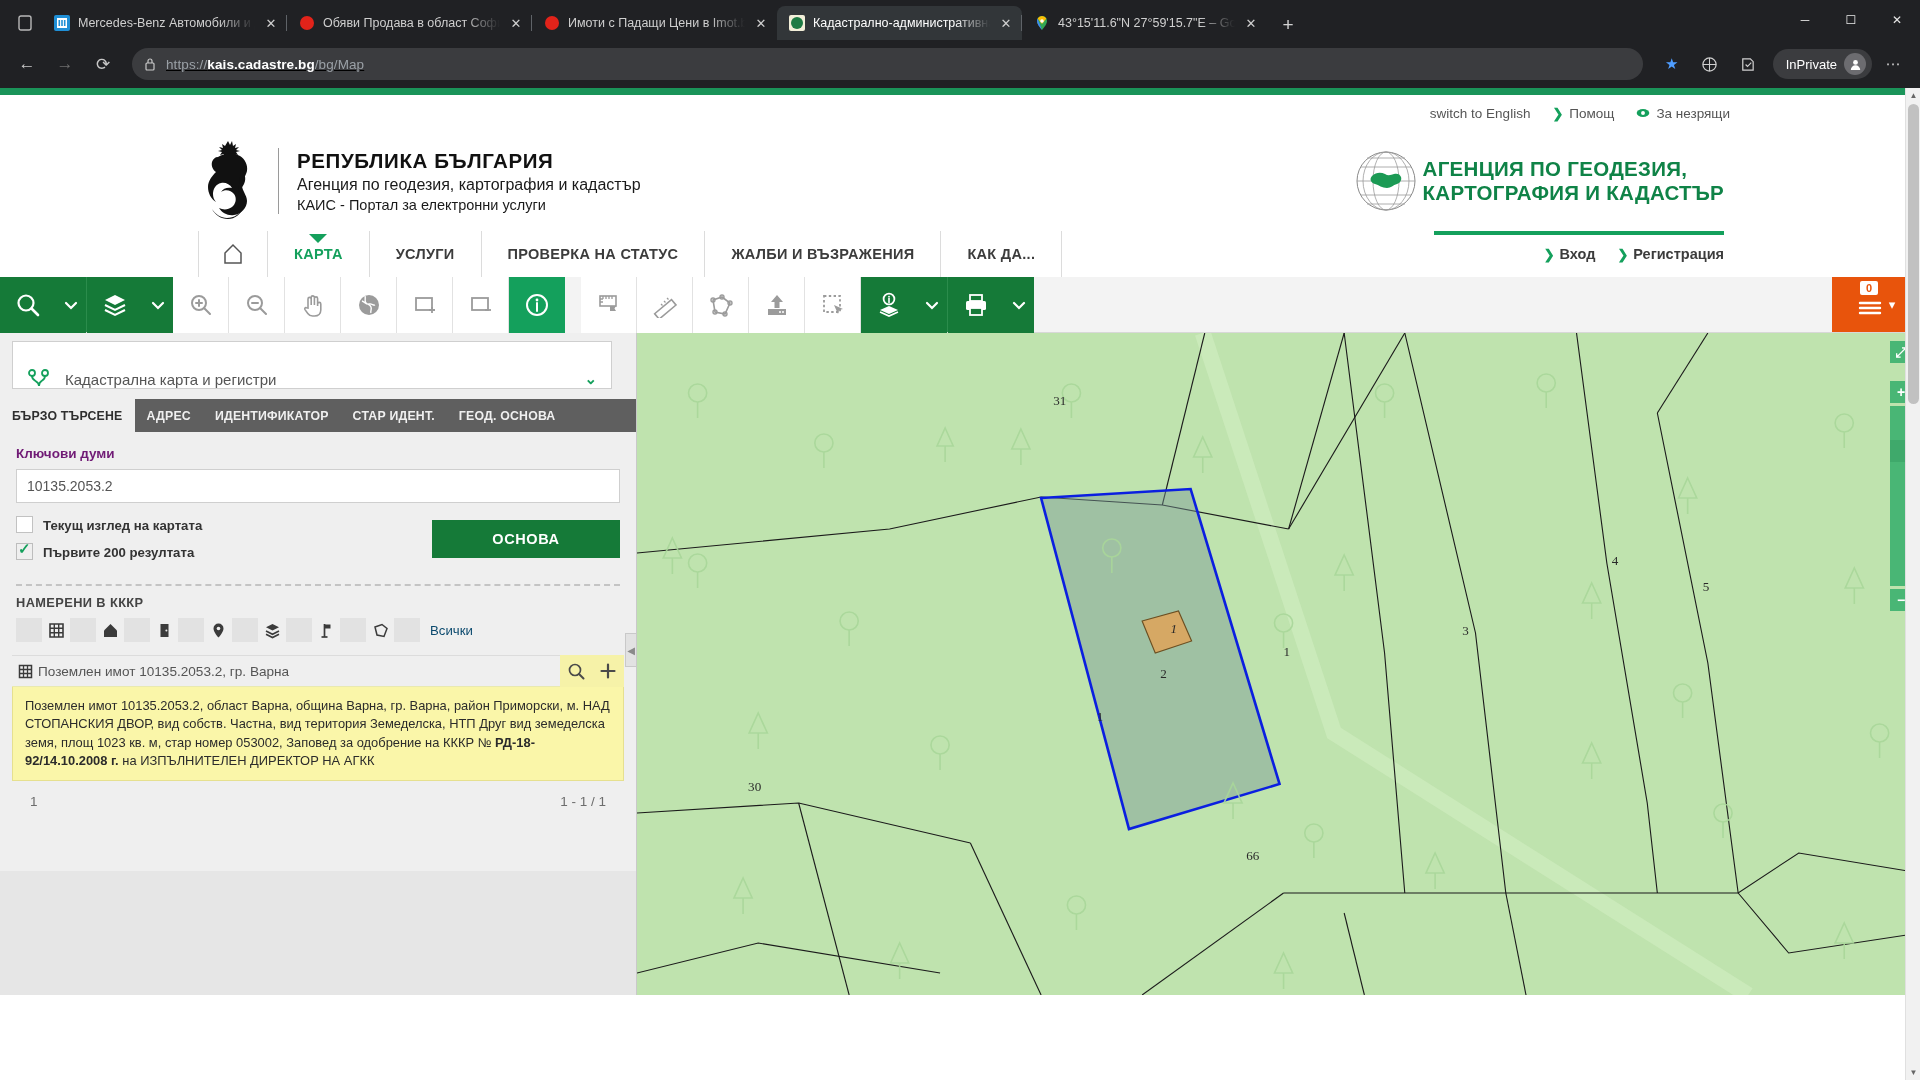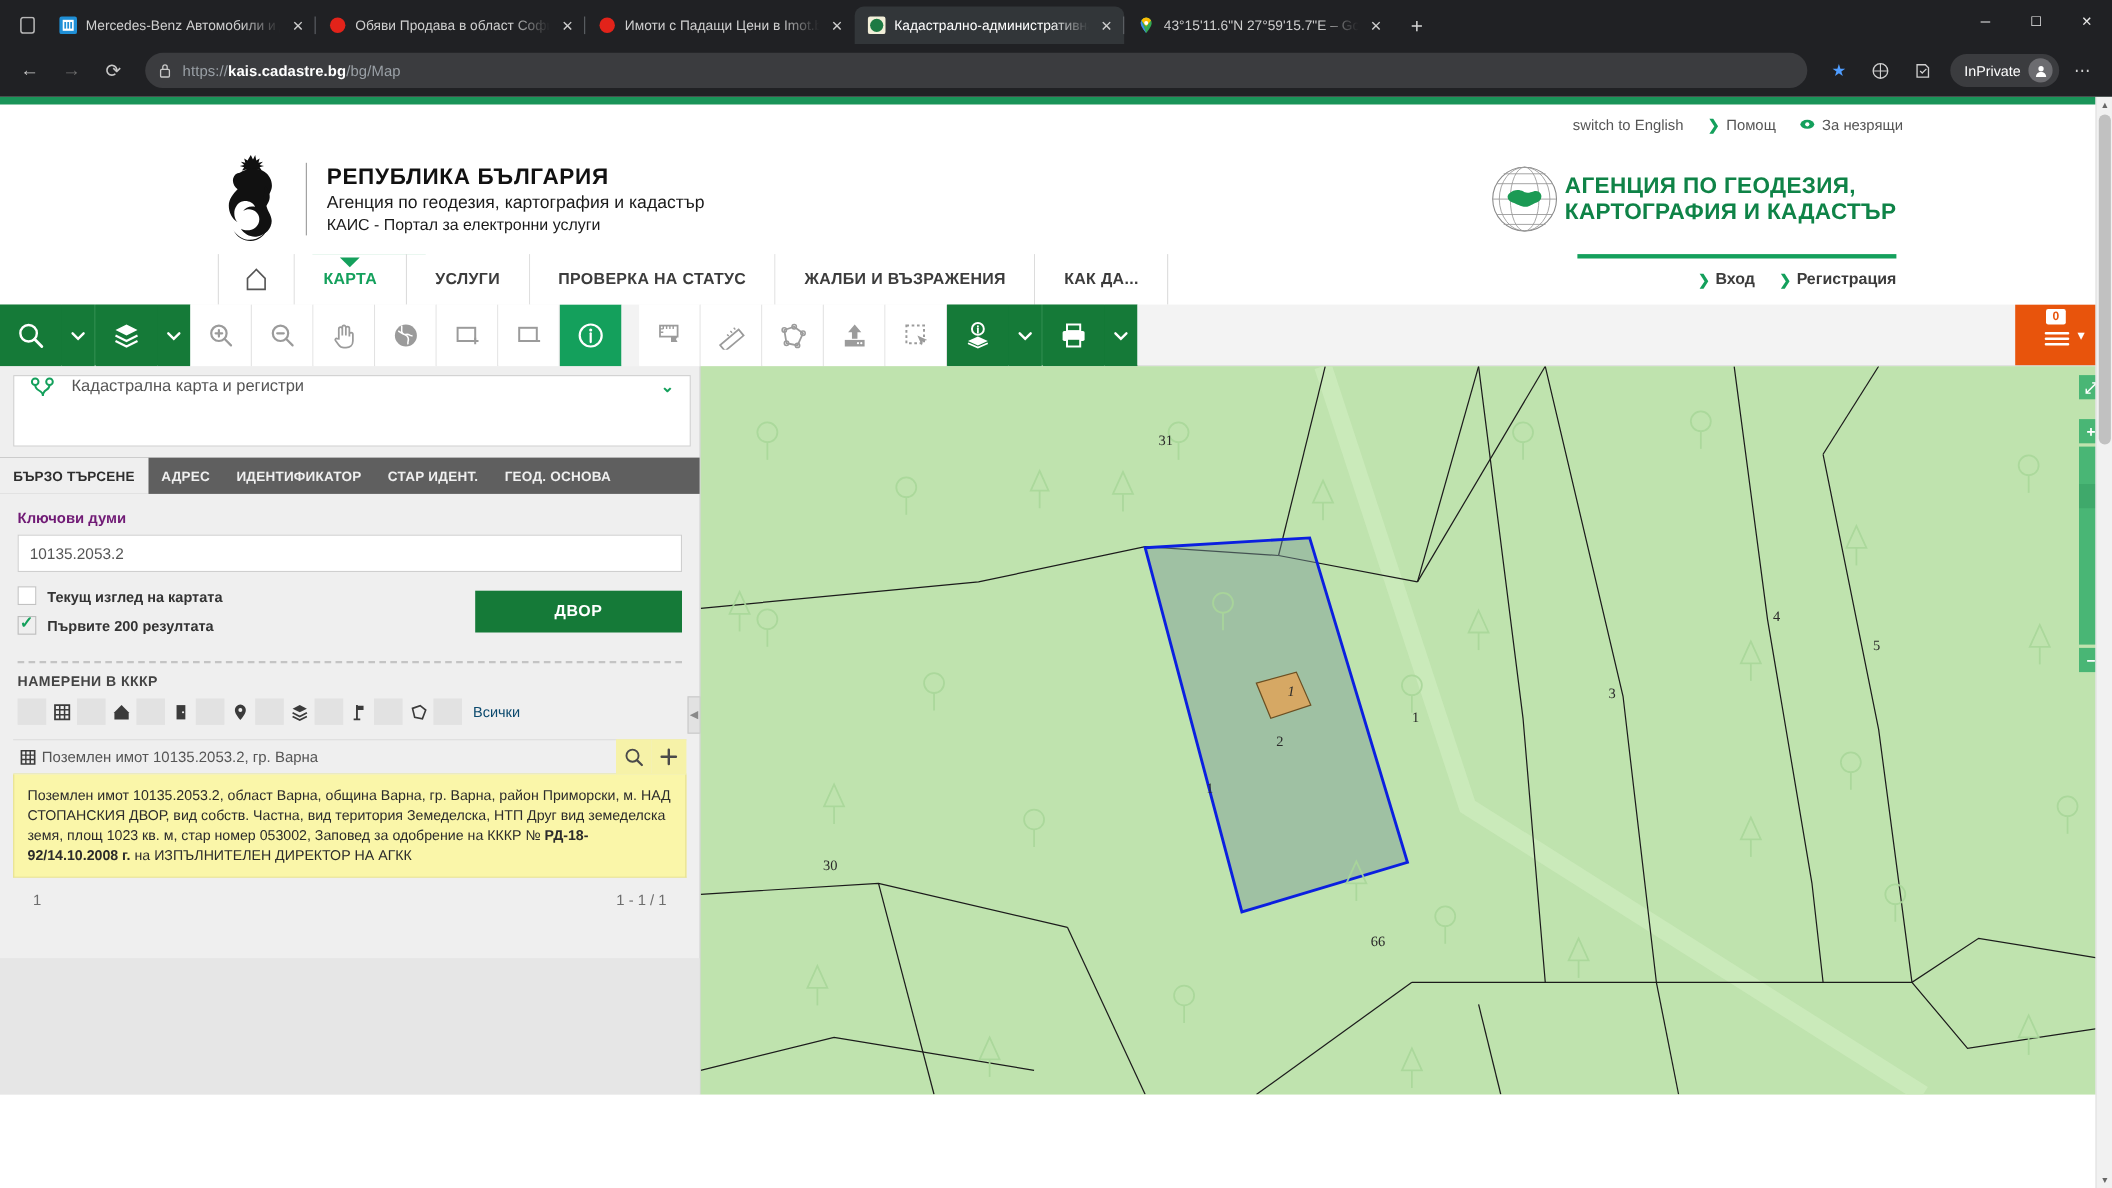--- a/index.html
+++ b/index.html
@@ -79,20 +79,21 @@
   }
   .navbtn {
     width: 34px; height: 34px; border-radius: 17px; color: #c8c8c8;
     display: flex; align-items: center; justify-content: center; font-size: 17px;
   }
   .navbtn.dim { color: #6e6e6e; }
   .urlbox {
     flex: 1; height: 32px; background: #3b3c3f; border-radius: 16px;
     display: flex; align-items: center; padding: 12px 12px; gap: 10px;
     margin: 0 8px;
+    text-decoration: underline;
   }
   .urlbox .lock { color: #c9c9c9; display:flex; }
   .urlbox .lock svg { width:12px; height:14px; }
   .urltext { font-size: 13.5px; color: #9aa0a6; letter-spacing: .1px; }
   .urltext b { color: #ffffff; font-weight: 600; }
   .omni-icon {
     width: 34px; height: 34px; display: flex; align-items: center;
     justify-content: center; color: #cfcfcf; font-size: 15px;
   }
   .omni-icon.star { color: #4f9dff; }
@@ -192,22 +193,22 @@
   .basket .bcaret { font-size: 13px; }
 
   
   .main { display: flex; height: 662px; }
 
   .side {
     width: 637px; background: #efefef; position: relative; flex: none;
     border-right: 1px solid #c9c9c9;
   }
   .layer-select {
-    height: 65px; margin: 8px 8px 0 12px; background: #fff;
-    border: 1px solid #cfcfcf; display: flex; align-items: flex-start;
+    height: 48px; margin: 8px 24px 0 12px; background: #fff;
+    border: 1px solid #cfcfcf; display: flex; align-items: flex-end;
     padding: 0 14px; gap: 14px;
   }
   .layer-select .lsicon { color: #14a05c; width: 24px; height: 20px; }
   .layer-select .lstext { flex: 1; font-size: 15px; color: #555; }
   .layer-select .lscaret { color: #14a05c; font-size: 15px; font-weight: 700; }
 
   .tabs {
     display: flex; background: #5f5f5f; margin: 10px 0 0 0; height: 33px;
     align-items: stretch;
   }
@@ -699,21 +700,21 @@
             <div class="opts">
               <div class="cbline">
                 <span class="cbox"></span>
                 <span class="cblabel">Текущ изглед на картата</span>
               </div>
               <div class="cbline">
                 <span class="cbox checked"></span>
                 <span class="cblabel">Първите 200 резултата</span>
               </div>
             </div>
-            <button class="searchbtn">ДВОР</button>
+            <button class="searchbtn">ОСНОВА</button>
           </div>
         </div>
 
         <div class="dashed"></div>
         <div class="found-title">НАМЕРЕНИ В КККР</div>
 
         <div class="filterrow">
           <span class="fchip"></span>
           <span class="ficon">
             <svg viewBox="0 0 17 17">

